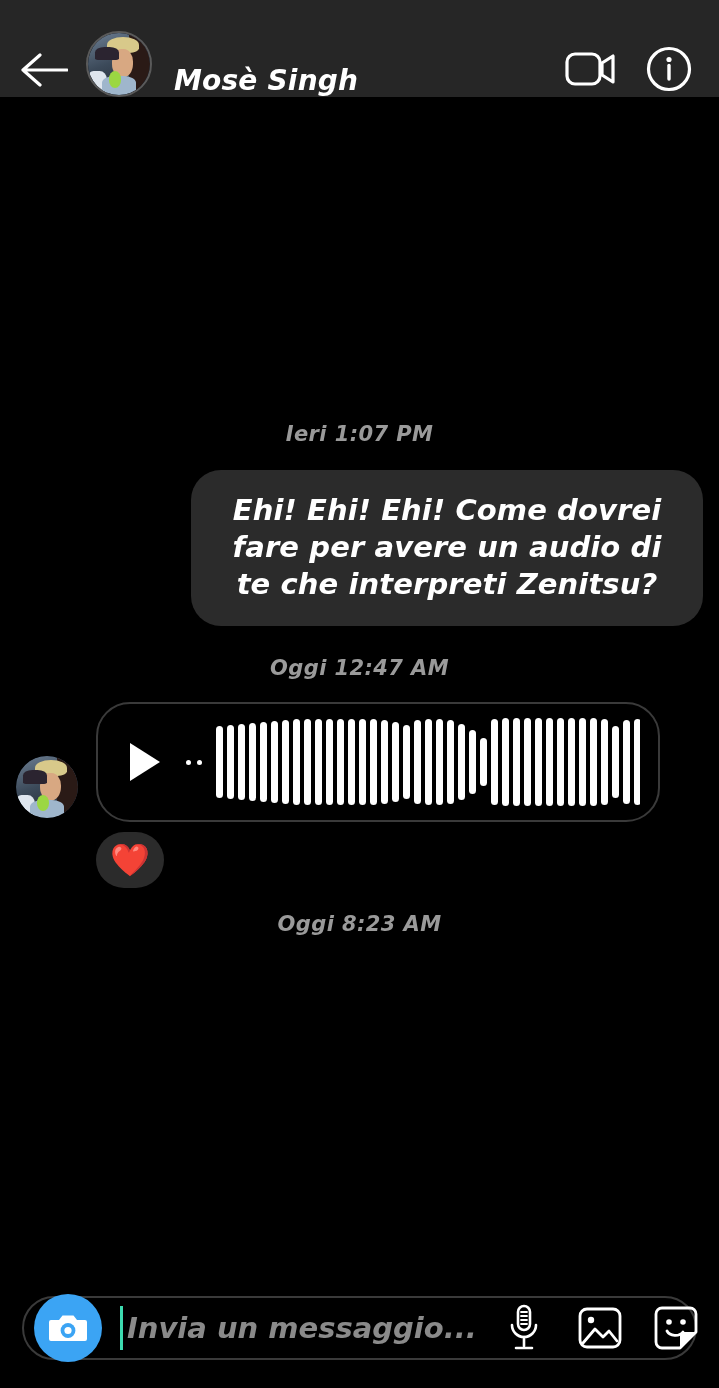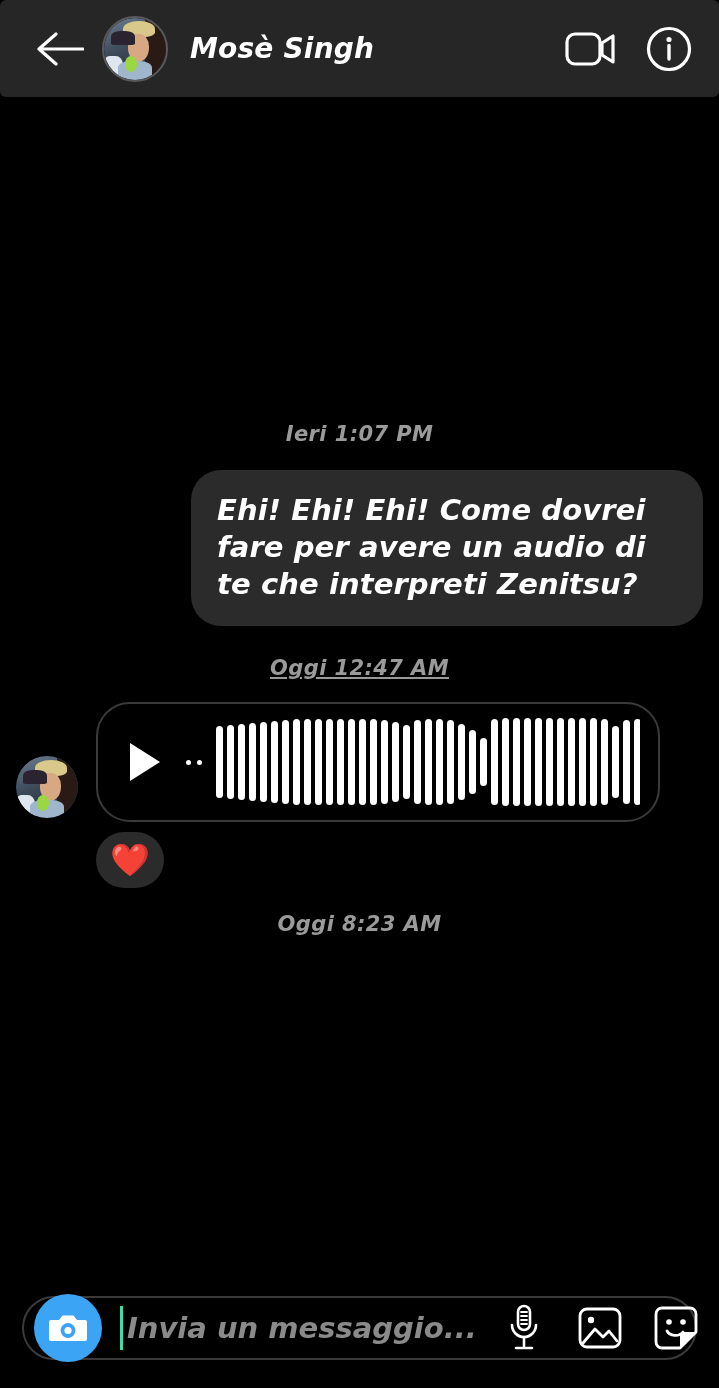--- a/index.html
+++ b/index.html
@@ -16,24 +16,23 @@
     color: #fff;
     display: flex;
     flex-direction: column;
   }
 
   
   .header {
     height: 97px;
     background: #262626;
     display: flex;
-    align-items: center;
-    padding: 0 22px 0 36px;
-    flex: 0 0 auto;
-    border-radius: 6px;
+    align-items: flex-end;
+    padding: 0 22px 0 20px;
+    flex: 0 0 auto;
   }
 
   .back-btn {
     width: 54px;
     height: 54px;
     display: flex;
     align-items: center;
     justify-content: flex-start;
     cursor: pointer;
   }
@@ -317,24 +316,24 @@
       <path d="M24 20.5 L24 34" stroke="#fff" stroke-width="3.4" stroke-linecap="round"></path>
     </svg>
   </div>
 </div>
 
 <div class="thread">
 
   <div class="timestamp" style="margin-top:325px;">Ieri 1:07 PM</div>
 
   <div class="row right" style="margin-top:24px;">
-    <div class="bubble" style="max-width:512px;">Ehi! Ehi! Ehi! Come dovrei fare per avere un audio di te che interpreti Zenitsu?</div>
-  </div>
-
-  <div class="timestamp" style="margin-top:30px;text-decoration:underline;">Oggi 12:47 AM</div>
+    <div class="bubble" style="max-width:512px;text-align:center;">Ehi! Ehi! Ehi! Come dovrei fare per avere un audio di te che interpreti Zenitsu?</div>
+  </div>
+
+  <div class="timestamp" style="margin-top:30px;">Oggi 12:47 AM</div>
 
   <div class="voice-row" style="margin-top:22px;">
 
     <div class="avatar-small">
       <div class="avatar-photo">
         <div class="ph-bg"></div>
           <div class="ph-dark-r"></div>
           <div class="ph-white"></div>
         <div class="ph-hat"></div>
           <div class="ph-face"></div>

